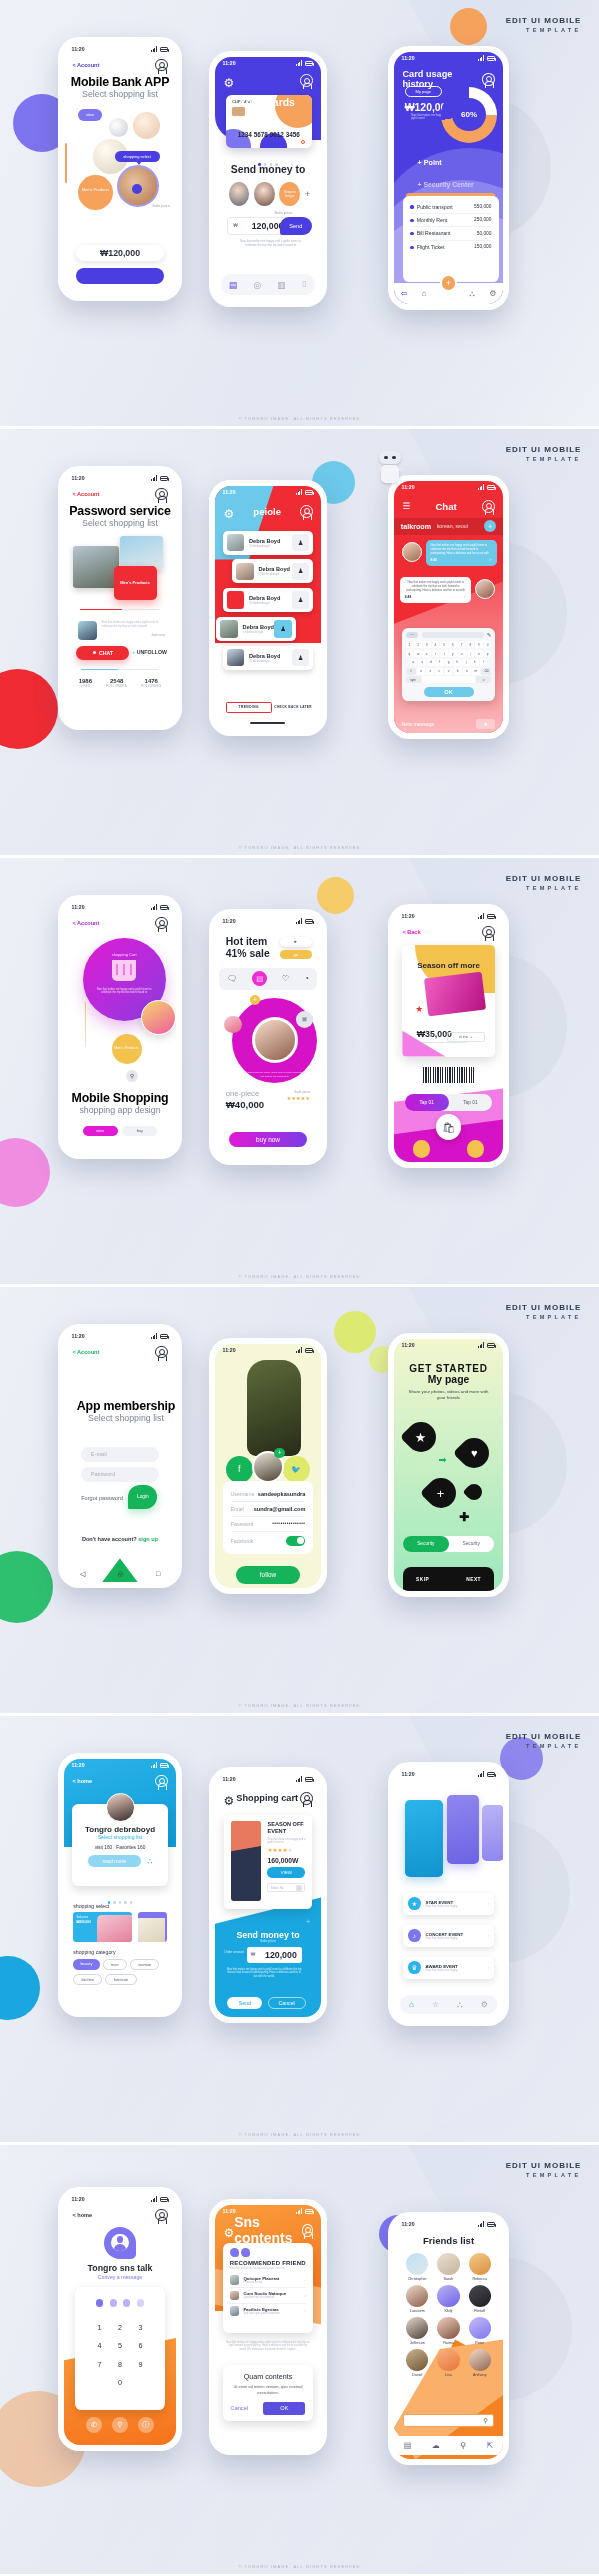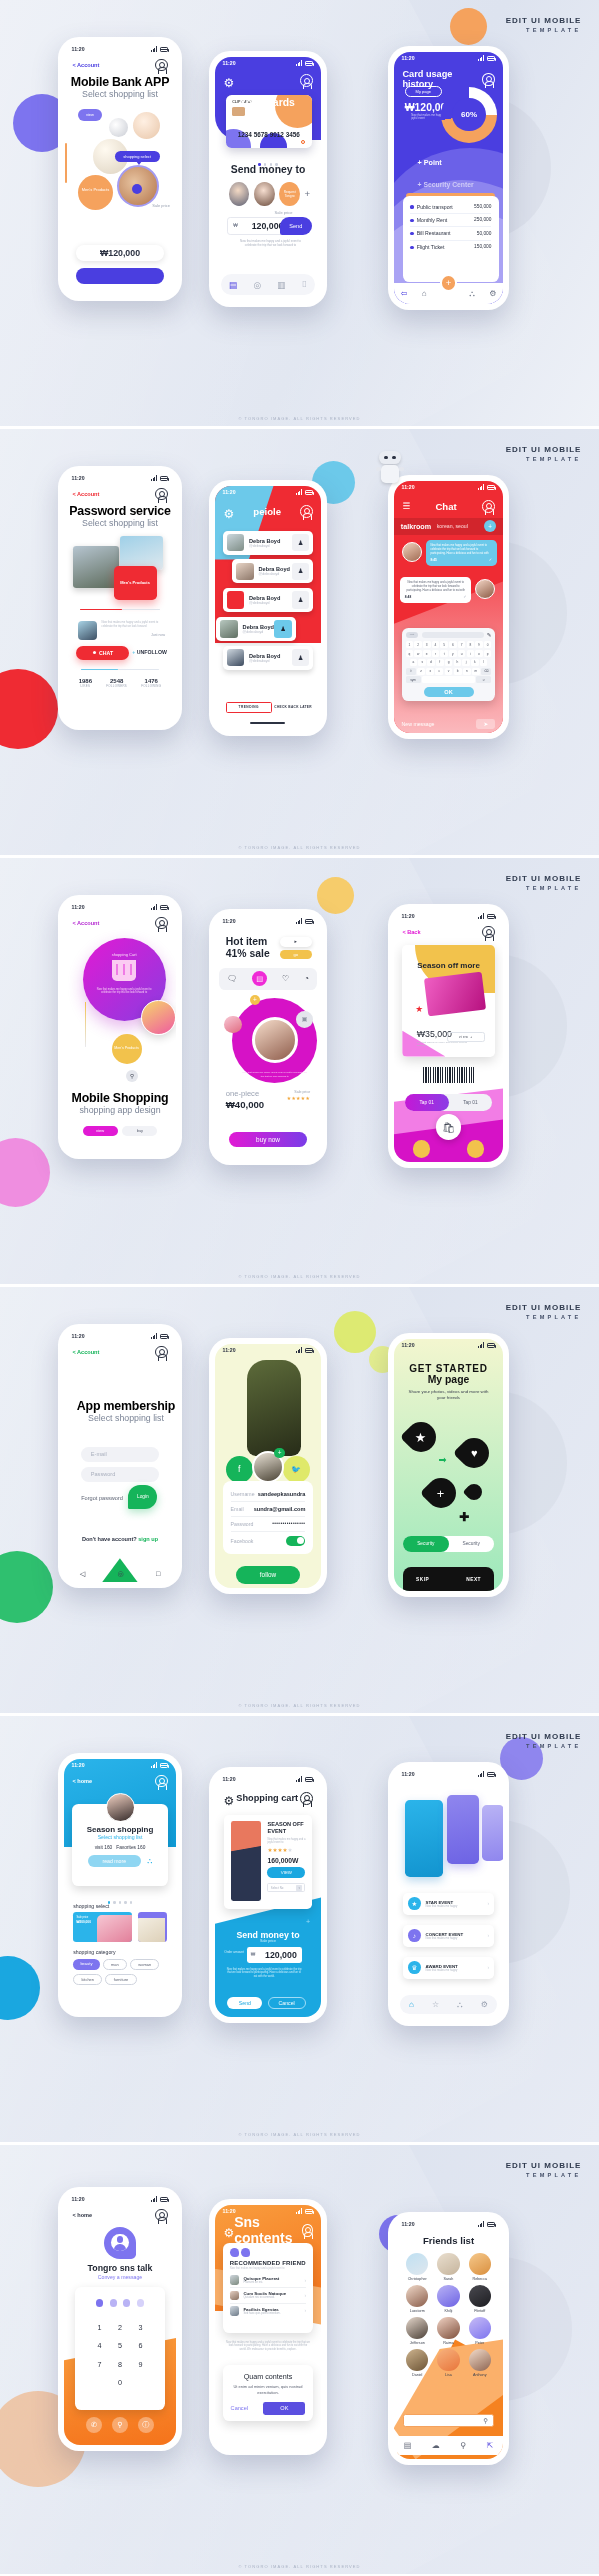--- a/index.html
+++ b/index.html
@@ -608,21 +608,21 @@
       <div class="navrow" style="color:#e11ad4">
         <span class="back">&lt; Back</span>
         <span class="avic" style="color:#2c3242"></span>
       </div>
       <div style="position:absolute;left:8.8px;right:8.8px;top:35px;height:112px;background:#fff;border-radius:4.8px;box-shadow:0 4px 11.2px rgba(0,0,0,.14);overflow:hidden">
         <div style="position:absolute;right:0;top:0;width:80px;height:48px;background:#f2c24c;border-radius:0 0 0 56px"></div>
         <div style="position:absolute;left:0;bottom:0;width:43px;height:37px;background:#f27de5;clip-path:polygon(0 30%,100% 100%,0 100%)"></div>
         <div style="position:absolute;left:0;right:0;top:16px;text-align:center;font-size:8px;font-weight:700;color:#1e2430">Season off more</div>
         <div style="position:absolute;left:24px;top:30px;width:58px;height:38px;background:linear-gradient(120deg,#f05fc4,#b7117f);border-radius:3.2px;transform:rotate(-7deg)"></div>
         <div style="position:absolute;left:12.8px;top:59px;font-size:8.8px;color:#ef2b33">★</div>
-        <div style="position:absolute;left:14.4px;bottom:17.6px;font-size:8.8px;font-weight:400;color:#1e2430">₩35,000</div>
+        <div style="position:absolute;left:14.4px;bottom:17.6px;font-size:8.8px;font-weight:700;color:#1e2430">₩35,000</div>
         <div style="position:absolute;left:14.4px;bottom:9.6px;width:51px;font-size:2.4px;line-height:3.2px;color:#b2b8c4">Now that makes me happy and a joyful event to celebrate</div>
         <div style="position:absolute;right:9.6px;bottom:14.4px;width:38px;height:10.4px;border-radius:2.4px;border:0.8px solid #dfe3ea;display:flex;align-items:center;justify-content:center;font-size:3.2px;letter-spacing:0.8px;color:#3c4250">view +</div>
       </div>
       <div style="position:absolute;left:50%;margin-left:-25.6px;top:157px;width:51px;height:16px;background:repeating-linear-gradient(90deg,#1e2430 0 1.2px,#fff 1.2px 2.4px)"></div>
       <div style="position:absolute;left:11.2px;right:11.2px;top:184px;height:17.6px;border-radius:9.6px;background:#f1f2f6;display:flex;align-items:center;">
         <span style="flex:1;height:17.6px;border-radius:9.6px;background:linear-gradient(90deg,#c418d6,#8b3ce5);color:#fff;font-size:4.8px;display:flex;align-items:center;justify-content:center">Tap 01</span>
         <span style="flex:1;font-size:4.8px;color:#5d6373;text-align:center">Tap 01</span>
       </div>
       <div style="position:absolute;left:50%;margin-left:-12.8px;bottom:22.4px;width:25.6px;height:25.6px;border-radius:50%;background:#fff;box-shadow:0 2.4px 6.4px rgba(0,0,0,.18);display:flex;align-items:center;justify-content:center;font-size:10.4px;color:#3c4250">🛍</div>
       <div style="position:absolute;left:19px;bottom:4.8px;width:17.6px;height:17.6px;border-radius:50%;background:#f2c24c;"></div>
@@ -797,21 +797,21 @@
               <i></i>
             </span>
           </span>
       </div>
       <div class="navrow" style="color:#fff">
         <span class="back">&lt; home</span>
         <span class="avic"></span>
       </div>
       <div style="position:absolute;left:50%;margin-left:-14.4px;top:34px;width:29px;height:29px;border-radius:50%;background:linear-gradient(160deg,#f2d2c3,#342a2a);border:1.6px solid #fff;z-index:3"></div>
       <div style="position:absolute;left:8px;right:8px;top:45px;bottom:auto;height:82px;background:#fff;border-radius:6.4px;box-shadow:0 4px 9.6px rgba(0,0,0,.14);padding-top:21px;text-align:center;">
-        <div style="font-size:8px;font-weight:700;color:#1e2430">Season shopping</div>
+        <div style="font-size:8px;font-weight:700;color:#1e2430">Tongro debraboyd</div>
         <div style="font-size:5.2px;color:#2bb4ea;margin-top:0.8px">Select shopping list</div>
         <div style="font-size:4.8px;color:#2c3242;margin-top:4.8px">
           <span>visit 160</span>&nbsp;&nbsp;
           <span>Favorites 160</span>
         </div>
         <div style="display:flex;align-items:center;justify-content:center;gap:6.4px;margin-top:4.8px">
           <span style="width:53px;height:12px;border-radius:6.4px;background:#8fd6f2;color:#fff;font-size:5.2px;display:flex;align-items:center;justify-content:center">read more</span>
           <span style="font-size:7.2px;color:#2bb4ea">⛬</span>
         </div>
       </div>

